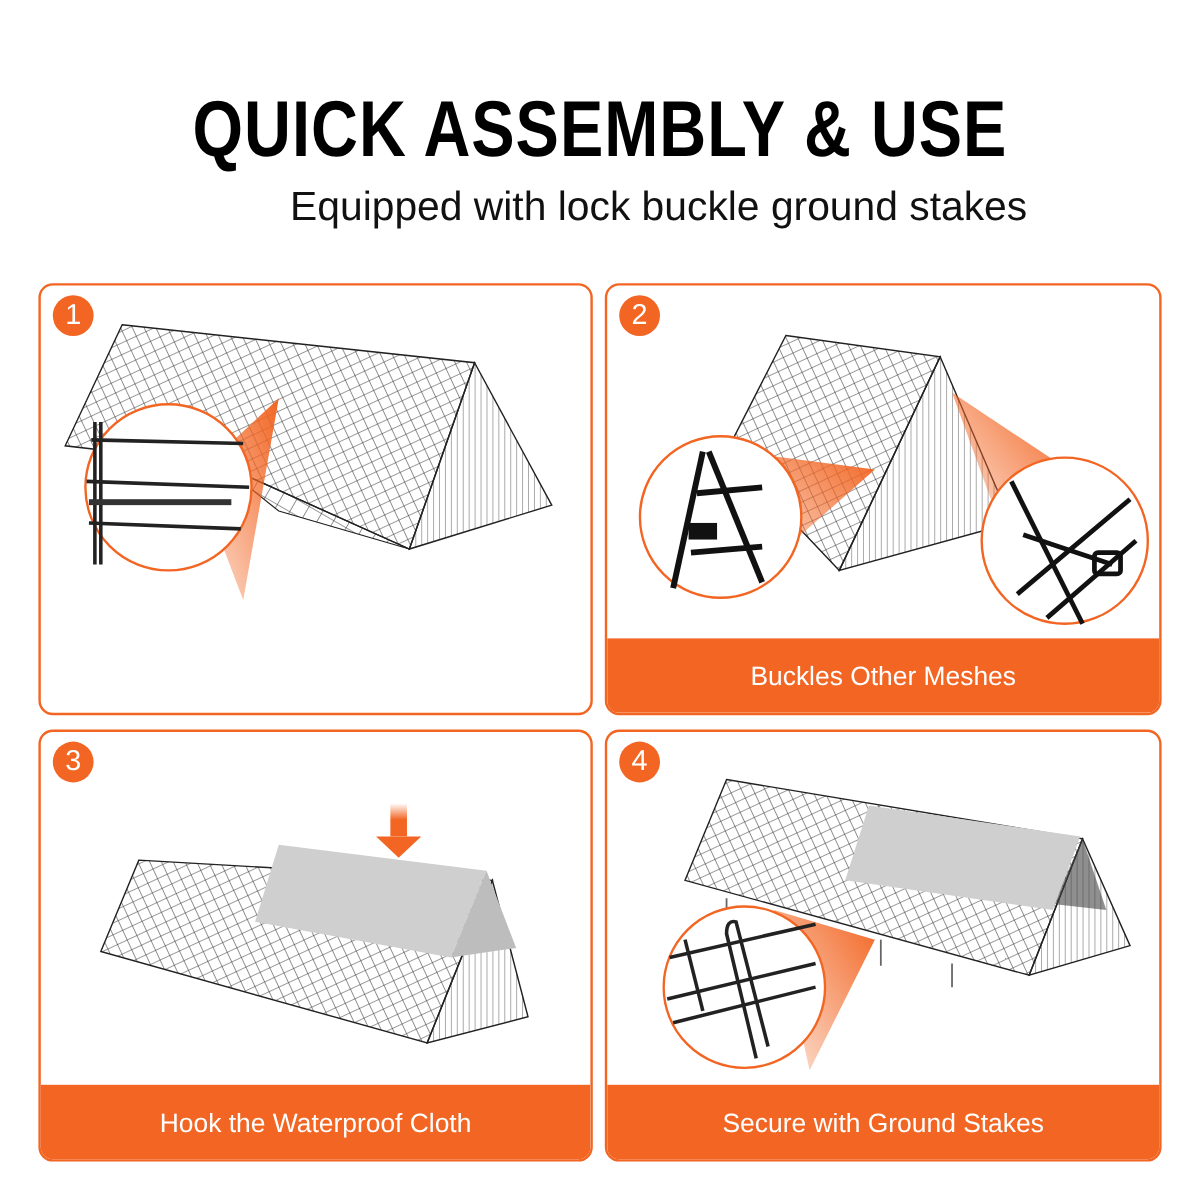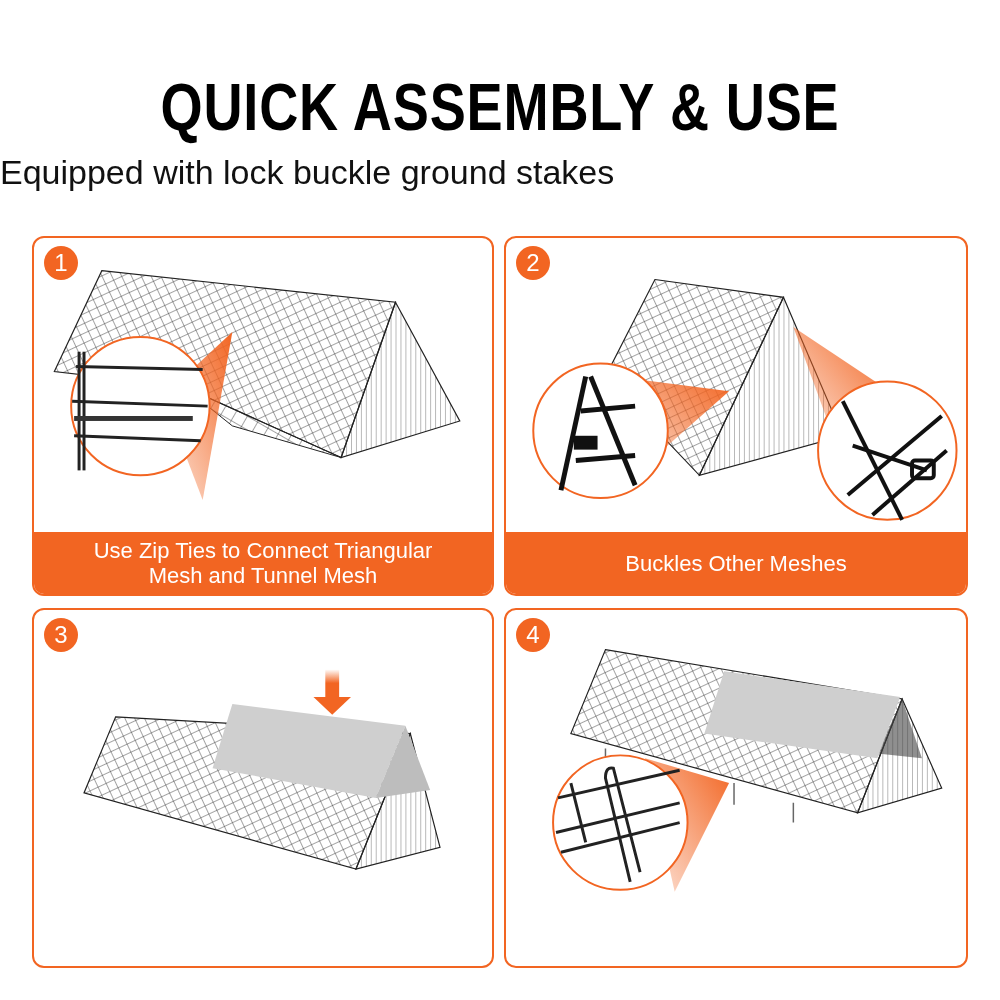--- a/index.html
+++ b/index.html
@@ -6,21 +6,21 @@
   html, body { width: 1000px; height: 1000px; background: #ffffff; overflow: hidden; }
   body { position: relative; font-family: "Liberation Sans", sans-serif; }
 
   .title {
     position: absolute; top: 72px; left: 0; width: 1000px; text-align: center;
     font-family: "Liberation Sans", sans-serif; font-weight: 700; font-size: 66px;
     letter-spacing: 1px; color: #000; transform: scaleX(0.82); transform-origin: center;
     line-height: 70px;
   }
   .subtitle {
-    position: absolute; top: 150px; left: 0; width: 856px; text-align: left;
+    position: absolute; top: 150px; left: 0; width: 856px; text-align: right;
     font-size: 34px; color: #111; line-height: 44px;
   }
 
   .panel {
     position: absolute; border: 2px solid #F26522; border-radius: 12px;
     background: #fff; overflow: hidden;
   }
   .p1 { left: 32px;  top: 236px; width: 462px; height: 360px; }
   .p2 { left: 504px; top: 236px; width: 464px; height: 360px; }
   .p3 { left: 32px;  top: 608px; width: 462px; height: 360px; }
@@ -78,24 +78,20 @@
     <circle cx="107" cy="170" r="70" fill="#fff" stroke="#F26522" stroke-width="2"></circle>
     <g stroke="#222" stroke-width="3" fill="none">
       <line x1="45" y1="115" x2="45" y2="235"></line>
       <line x1="50" y1="115" x2="50" y2="235"></line>
       <line x1="42" y1="130" x2="170" y2="133"></line>
       <line x1="38" y1="165" x2="175" y2="170"></line>
       <line x1="40" y1="200" x2="168" y2="205"></line>
     </g>
     <rect x="40" y="180" width="120" height="5" fill="#333"></rect>
   </svg>
-  <div class="caption">
-    <span>Use Zip Ties to Connect Triangular</span>
-    <span>Mesh and Tunnel Mesh</span>
-  </div>
 </div>
 
 <div class="panel p2">
   <div class="badge">2</div>
   <svg class="illus" viewBox="0 0 464 360">
     <polygon points="150,42 280,60 195,240 100,140" fill="url(#mesh)" stroke="#222" stroke-width="1.2"></polygon>
     <polygon points="280,60 340,200 195,240" fill="url(#vmesh)" stroke="#222" stroke-width="1.2"></polygon>
     <polygon points="225,155 110,140 140,230" fill="url(#beam)"></polygon>
     <polygon points="290,90 380,150 330,200" fill="url(#beam)"></polygon>
     <circle cx="95" cy="195" r="68" fill="#fff" stroke="#F26522" stroke-width="2"></circle>
@@ -125,20 +121,23 @@
   <svg class="illus" viewBox="0 0 462 360">
     <polygon points="82,108 380,125 325,262 50,185" fill="url(#mesh)" stroke="#222" stroke-width="1.2"></polygon>
     <polygon points="380,125 410,240 325,262" fill="url(#vmesh)" stroke="#222" stroke-width="1.2"></polygon>
     <polygon points="200,95 375,117 345,190 180,160" fill="#CFCFCF"></polygon>
     <polygon points="375,117 400,182 345,190" fill="#BDBDBD"></polygon>
     <g>
       <rect x="294" y="60" width="14" height="28" fill="url(#arrowg)"></rect>
       <polygon points="282,88 320,88 301,106" fill="#F26522"></polygon>
     </g>
   </svg>
+  <div class="caption">
+    <span>Hook the Waterproof Cloth</span>
+  </div>
 </div>
 
 <div class="panel p4">
   <div class="badge">4</div>
   <svg class="illus" viewBox="0 0 464 360">
     <polygon points="100,40 400,90 355,205 65,125" fill="url(#mesh)" stroke="#222" stroke-width="1.2"></polygon>
     <polygon points="400,90 440,180 355,205" fill="url(#vmesh)" stroke="#222" stroke-width="1.2"></polygon>
     <polygon points="400,90 420,150 375,145" fill="#444" opacity="0.6"></polygon>
     <polygon points="220,62 398,88 375,150 200,125" fill="#CFCFCF"></polygon>
     <g stroke="#666" stroke-width="1.5">
@@ -149,13 +148,16 @@
     <polygon points="225,175 140,150 170,285" fill="url(#beam)"></polygon>
     <circle cx="115" cy="215" r="68" fill="#fff" stroke="#F26522" stroke-width="2"></circle>
     <g stroke="#222" stroke-width="3" fill="none">
       <line x1="52" y1="190" x2="175" y2="162"></line>
       <line x1="50" y1="225" x2="175" y2="195"></line>
       <line x1="55" y1="245" x2="175" y2="215"></line>
       <line x1="65" y1="175" x2="80" y2="235"></line>
       <path d="M125 275 L100 170 Q100 158 108 160 L135 265"></path>
     </g>
   </svg>
+  <div class="caption">
+    <span>Secure with Ground Stakes</span>
+  </div>
 </div>
 
 </body></html>

